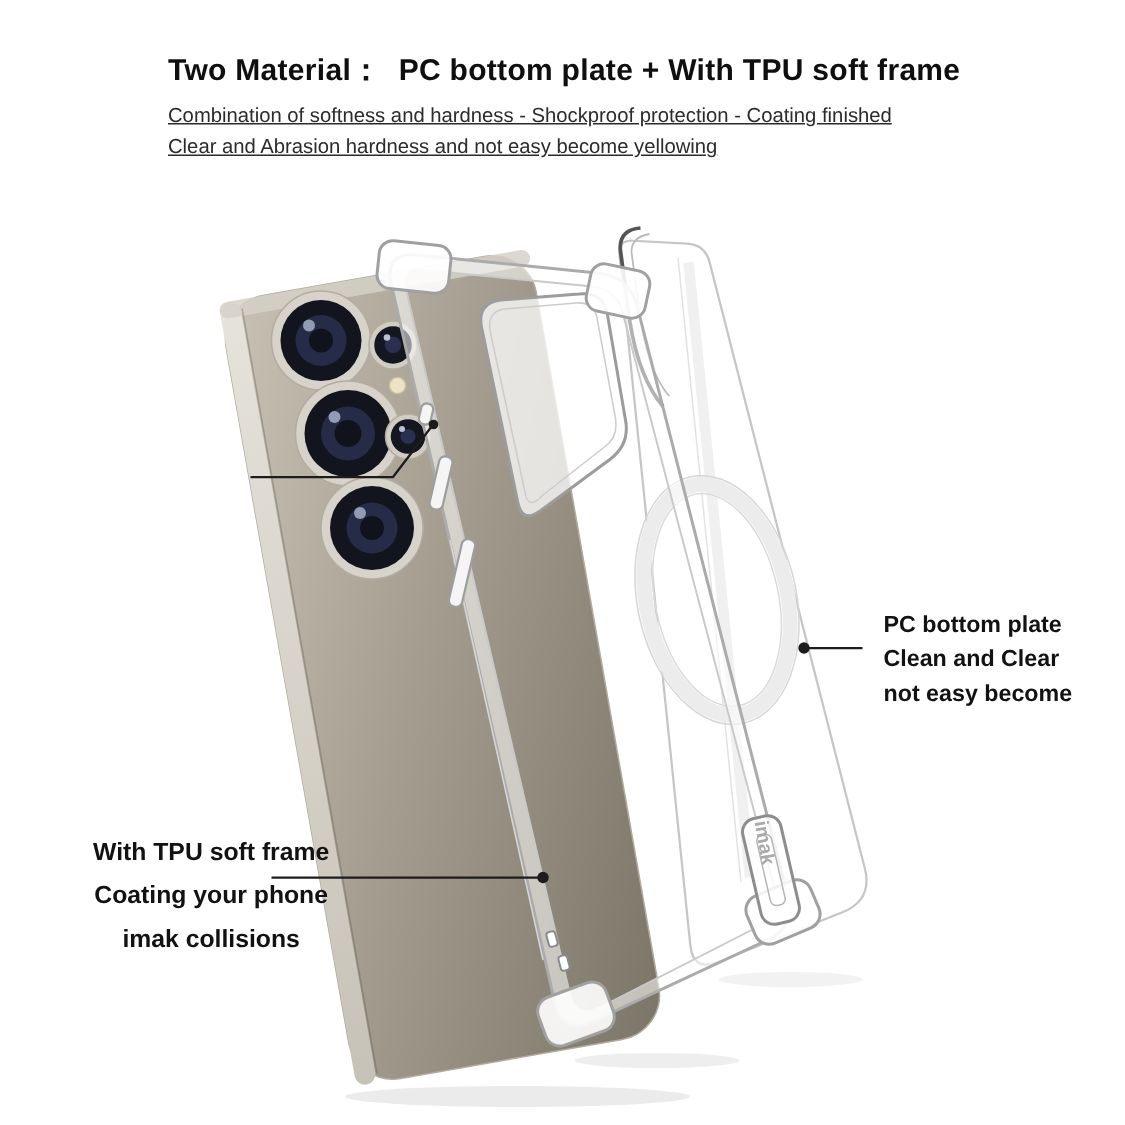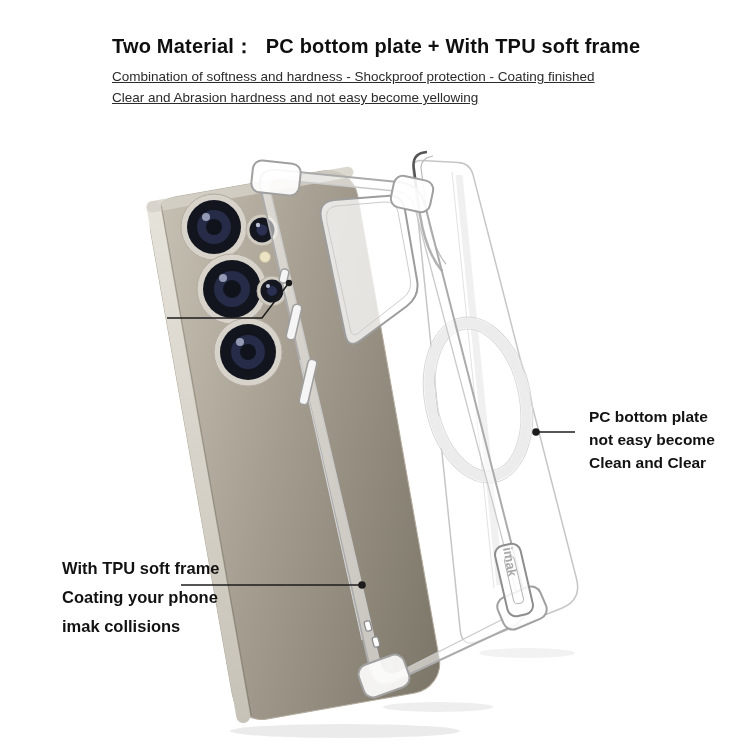--- a/index.html
+++ b/index.html
@@ -6,21 +6,21 @@
   .canvas{
     position:relative;width:750px;height:750px;background:#ffffff;
     font-family:"Liberation Sans",sans-serif;color:#111;overflow:hidden;
   }
   .stage{position:absolute;left:0;top:0;width:750px;height:750px;}
   .header{position:absolute;left:112px;top:33px;width:560px;}
   .title{font-size:20px;font-weight:bold;letter-spacing:.2px;color:#0f0f0f;white-space:pre;}
   .subtitle{margin-top:6px;font-size:13.5px;line-height:21px;color:#2b2b2b;text-decoration:underline;}
   .callout{position:absolute;font-weight:bold;color:#121212;}
   .callout-button{left:64px;top:295px;font-size:15.5px;line-height:22px;}
-  .callout-tpu{left:62px;top:554px;font-size:16.5px;line-height:29px;}
+  .callout-tpu{left:62px;top:554px;font-size:16.5px;line-height:29px;text-align:center;}
   .callout-pc{left:589px;top:376px;font-size:15.5px;line-height:23px;margin-top:29px;}
   .callout div{white-space:pre;}
 </style>
 </head>
 <body>
 
 <div class="canvas">
 
   <svg class="stage" viewBox="0 0 750 750">
     <defs>
@@ -168,17 +168,17 @@
 
 
   <div class="callout callout-tpu">
     <div>With TPU soft frame</div>
     <div>Coating your phone</div>
     <div>imak collisions</div>
   </div>
 
   <div class="callout callout-pc">
     <div>PC bottom plate</div>
+    <div>Clean and Clear</div>
     <div>not easy become</div>
-    <div>Clean and Clear</div>
   </div>
 
 </div>
 
 </body></html>

